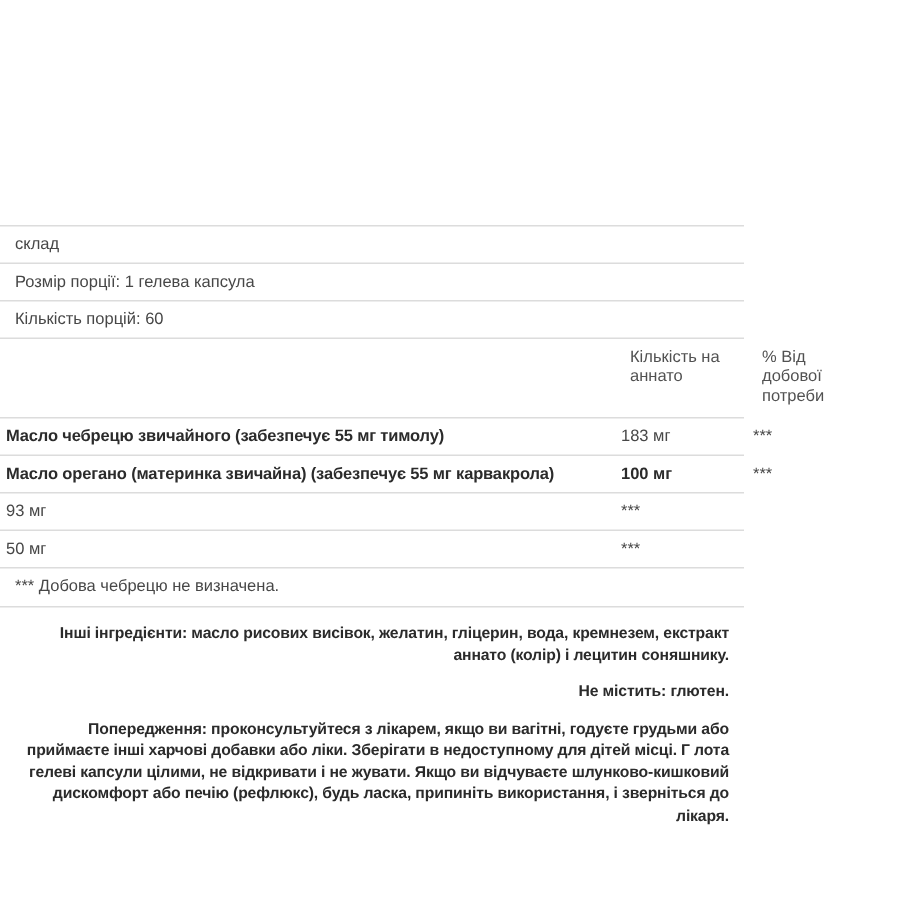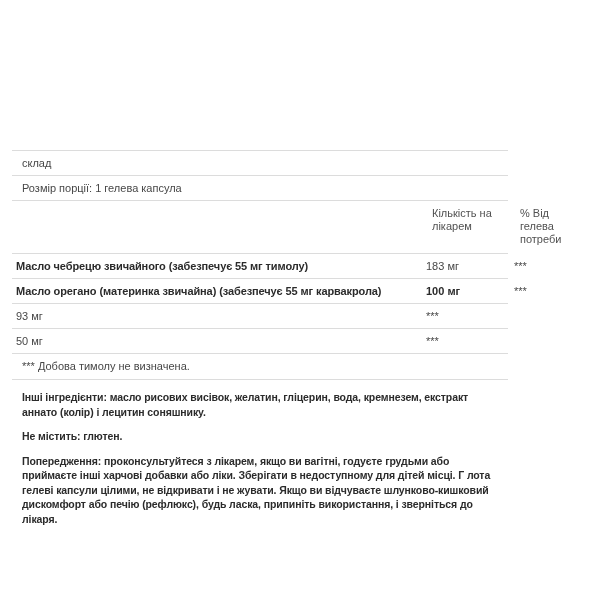--- a/index.html
+++ b/index.html
@@ -10,21 +10,21 @@
   body {
     width: 600px;
     height: 600px;
     position: relative;
     font-family: "Liberation Sans", sans-serif;
     -webkit-font-smoothing: antialiased;
   }
   .panel {
     position: absolute;
     top: 150px;
-    left: 12px;
+    left: 0;
     width: 496px;
   }
   .info-row {
     border-top: 1px solid #dcdcdc;
     padding: 6px 10px 5px;
     font-size: 11px;
     line-height: 13px;
     color: #474747;
   }
   .grid {
@@ -69,40 +69,44 @@
     line-height: 13px;
     color: #474747;
   }
   .para {
     margin: 10px 10px 0 10px;
     font-size: 10.5px;
     line-height: 14.5px;
     font-weight: 700;
     color: #2b2b2b;
     letter-spacing: -0.1px;
+    text-align: right;
   }
 </style>
 </head>
 <body>
 
 <div class="panel">
 
   <div class="info-row">
     <span>склад</span>
   </div>
 
   <div class="info-row">
     <span>Розмір порції: 1 гелева капсула</span>
   </div>
 
+  <div class="info-row">
+    <span>Кількість порцій: 60</span>
+  </div>
 
   <div class="grid thead-row">
     <div class="thead-cell"></div>
-    <div class="thead-cell">Кількість на лікарем</div>
-    <div class="thead-cell">% Від гелева потреби</div>
+    <div class="thead-cell">Кількість на аннато</div>
+    <div class="thead-cell">% Від добової потреби</div>
   </div>
 
   <div class="grid t-row">
     <div class="cell-name">Масло чебрецю звичайного (забезпечує 55 мг тимолу)</div>
     <div class="cell-amount">183 мг</div>
     <div class="cell-dv">***</div>
   </div>
 
   <div class="grid t-row">
     <div class="cell-name">Масло орегано (материнка звичайна) (забезпечує 55 мг карвакрола)</div>
@@ -113,21 +117,21 @@
   <div class="grid t-row">
     <div class="cell-amount">93 мг</div>
     <div class="cell-dv">***</div>
   </div>
 
   <div class="grid t-row">
     <div class="cell-amount">50 мг</div>
     <div class="cell-dv">***</div>
   </div>
 
-  <div class="footnote-row">*** Добова тимолу не визначена.</div>
+  <div class="footnote-row">*** Добова чебрецю не визначена.</div>
 
   <p class="para">Інші інгредієнти: масло рисових висівок, желатин, гліцерин, вода, кремнезем, екстракт аннато (колір) і лецитин соняшнику.</p>
 
   <p class="para">Не містить: глютен.</p>
 
   <p class="para">Попередження: проконсультуйтеся з лікарем, якщо ви вагітні, годуєте грудьми або приймаєте інші харчові добавки або ліки. Зберігати в недоступному для дітей місці. Г лота гелеві капсули цілими, не відкривати і не жувати. Якщо ви відчуваєте шлунково-кишковий дискомфорт або печію (рефлюкс), будь ласка, припиніть використання, і зверніться до лікаря.</p>
 
 </div>
 
 </body></html>

